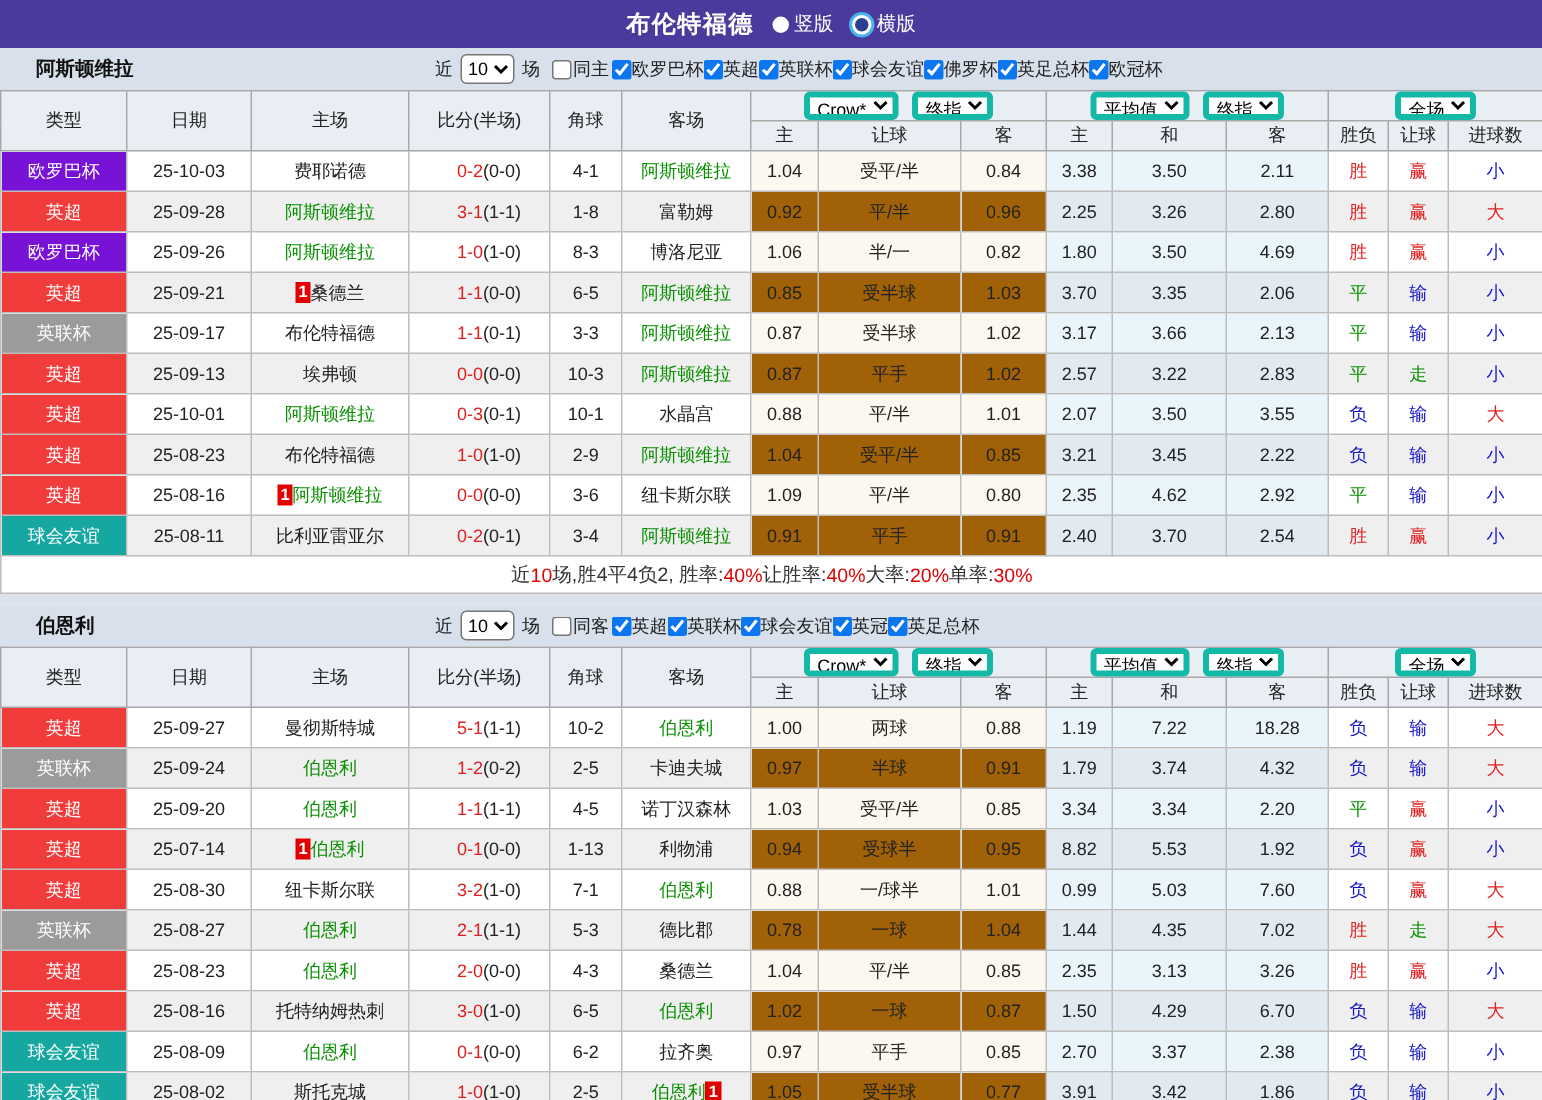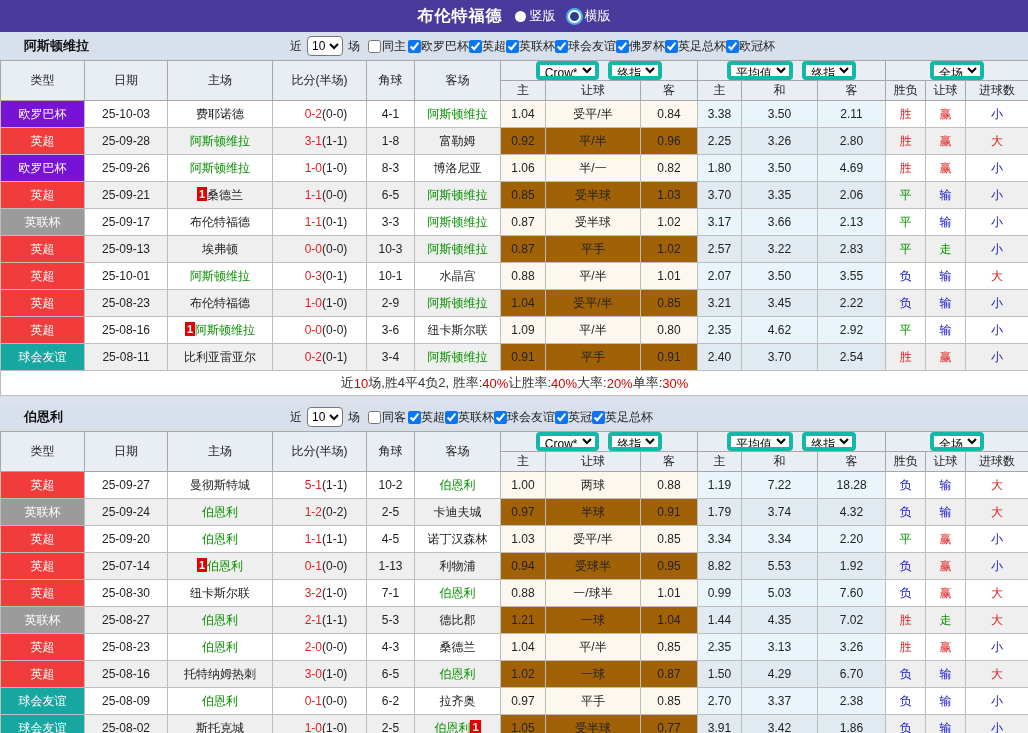--- a/index.html
+++ b/index.html
@@ -511,21 +511,21 @@
           <td style="color: rgb(224, 32, 32);">赢</td>
           <td style="color: rgb(224, 32, 32);">大</td>
         </tr>
         <tr class="even">
           <td class="type-cell" style="background: rgb(155, 155, 155);">英联杯</td>
           <td>25-08-27</td>
           <td class="team green"><span>伯恩利</span></td>
           <td><span class="sc">2-1</span><span class="half">(1-1)</span></td>
           <td>5-3</td>
           <td class="team"><span>德比郡</span></td>
-          <td class="crow">1.21</td>
+          <td class="crow">0.78</td>
           <td class="crow">一球</td>
           <td class="crow">1.04</td>
           <td class="avg">1.44</td>
           <td class="avg">4.35</td>
           <td class="avg">7.02</td>
           <td style="color: rgb(224, 32, 32);">胜</td>
           <td style="color: rgb(8, 144, 0);">走</td>
           <td style="color: rgb(224, 32, 32);">大</td>
         </tr>
         <tr>

